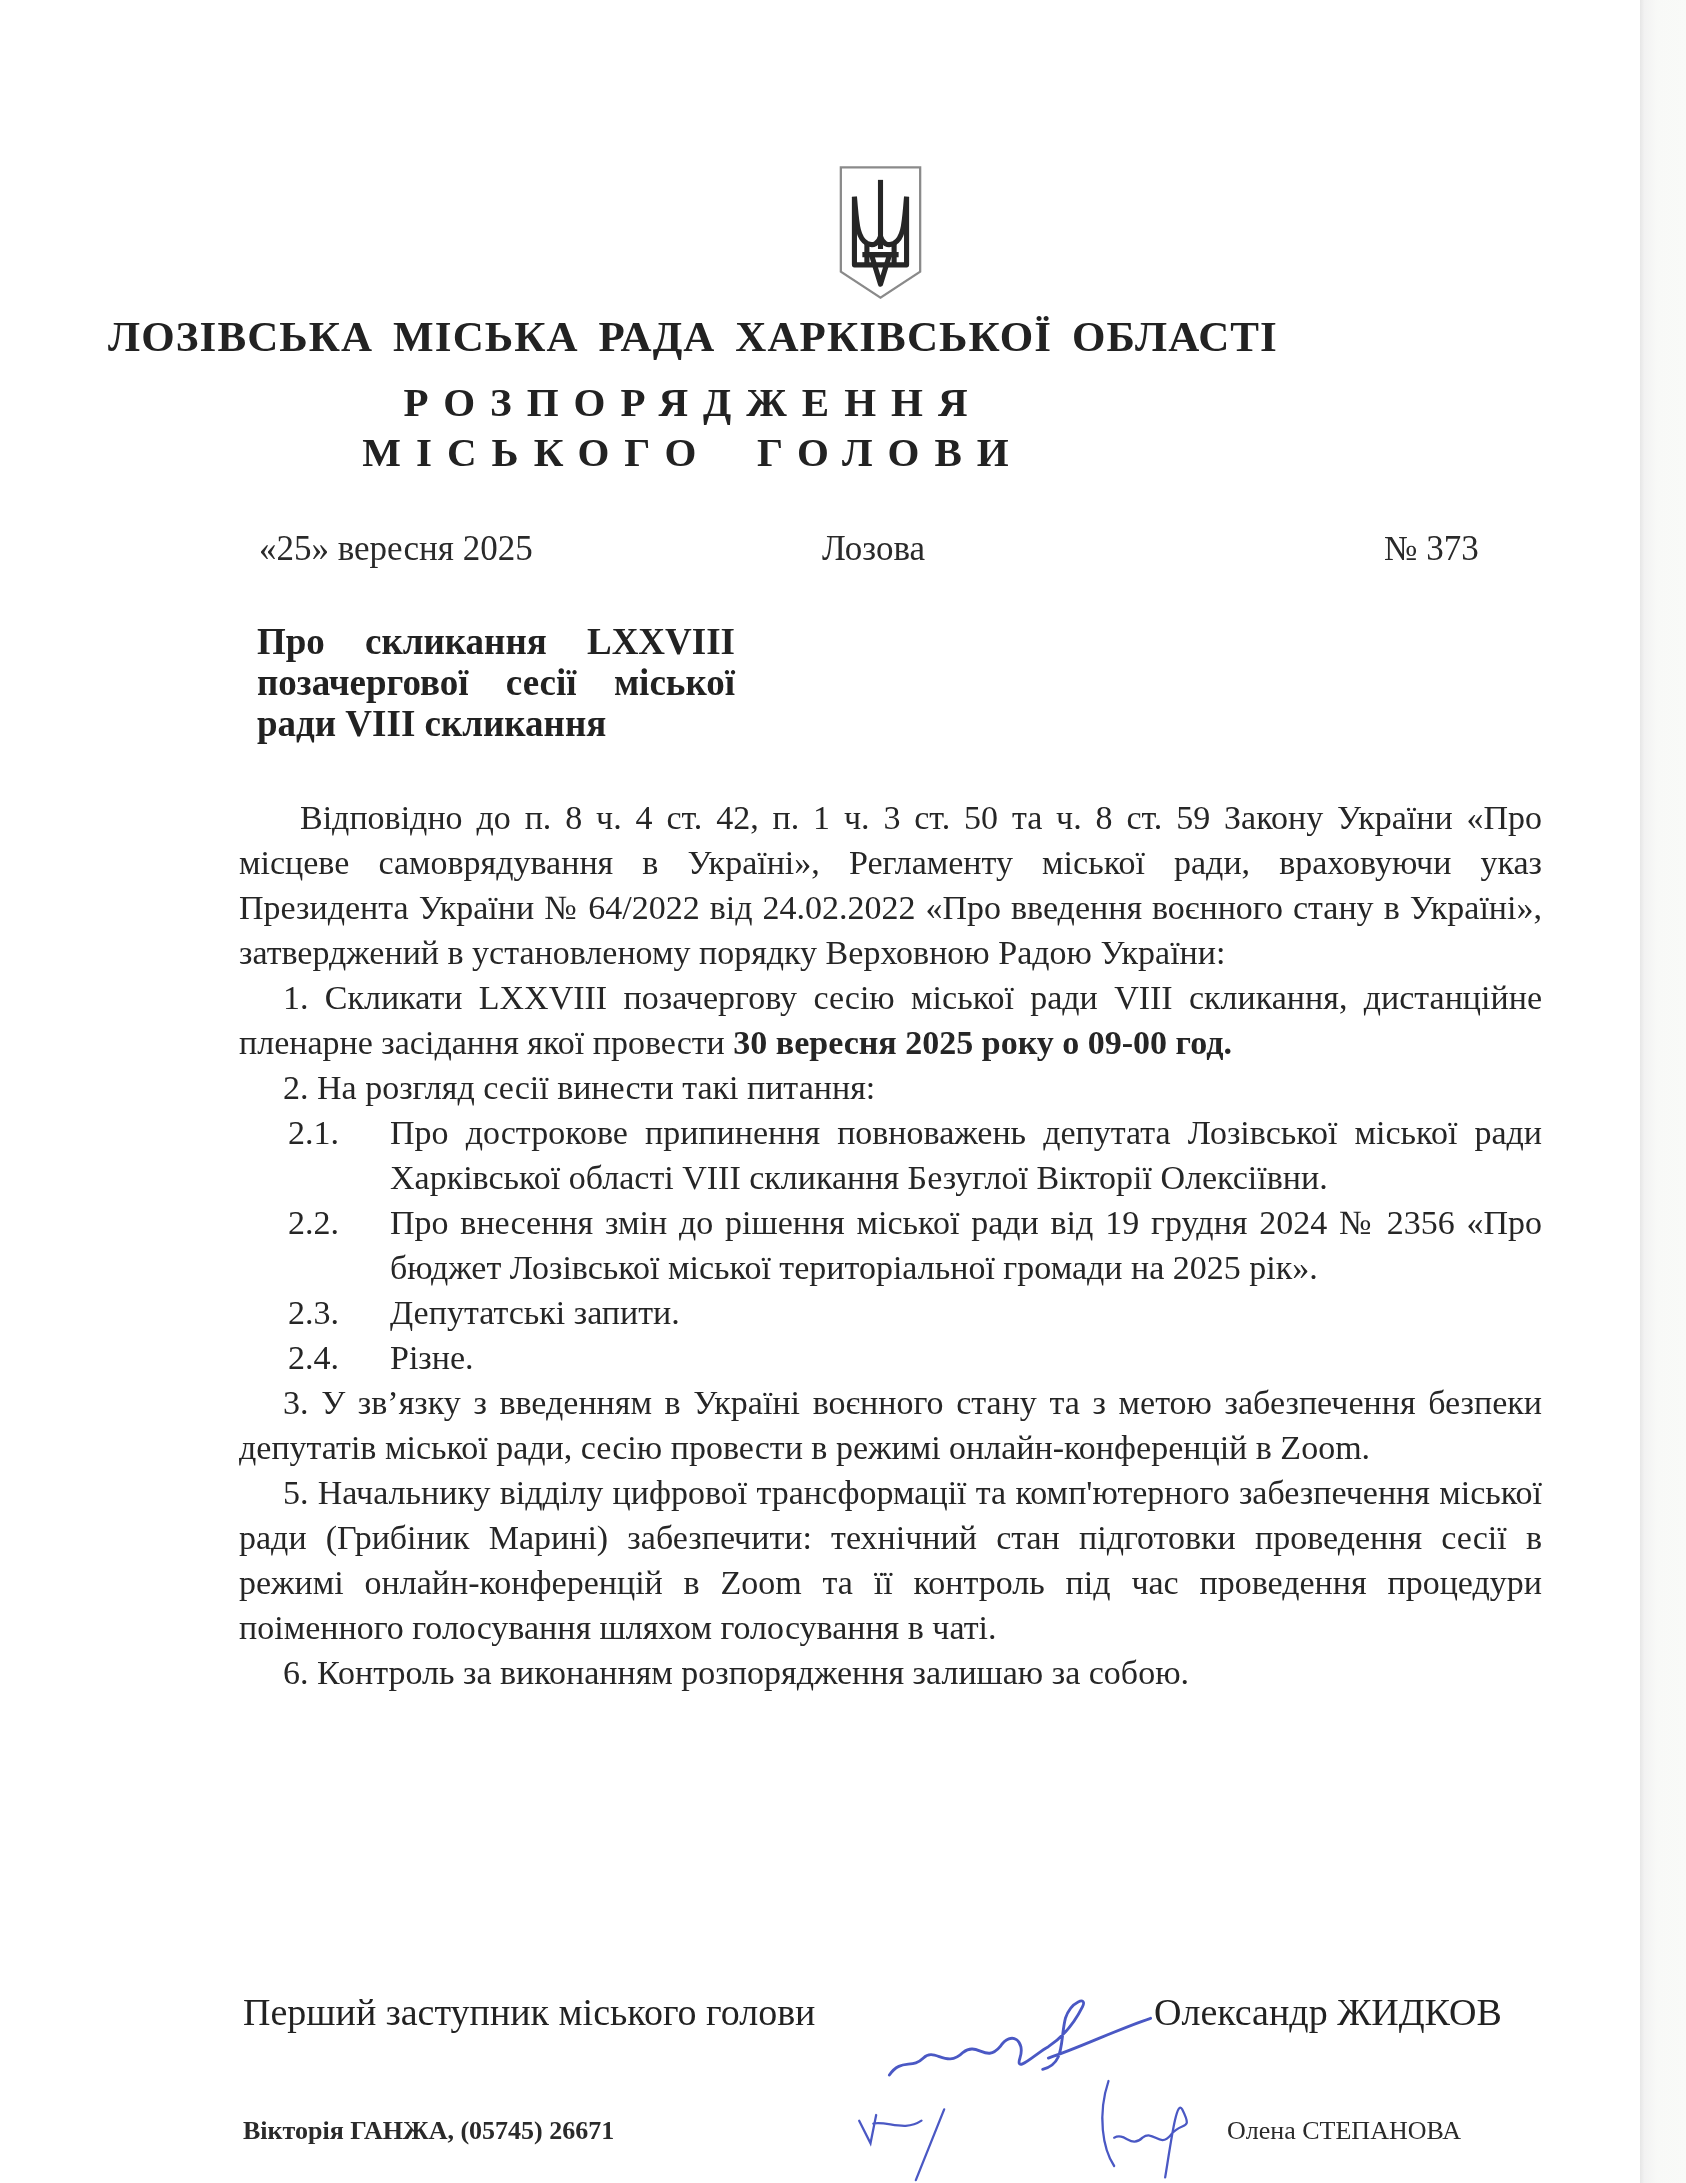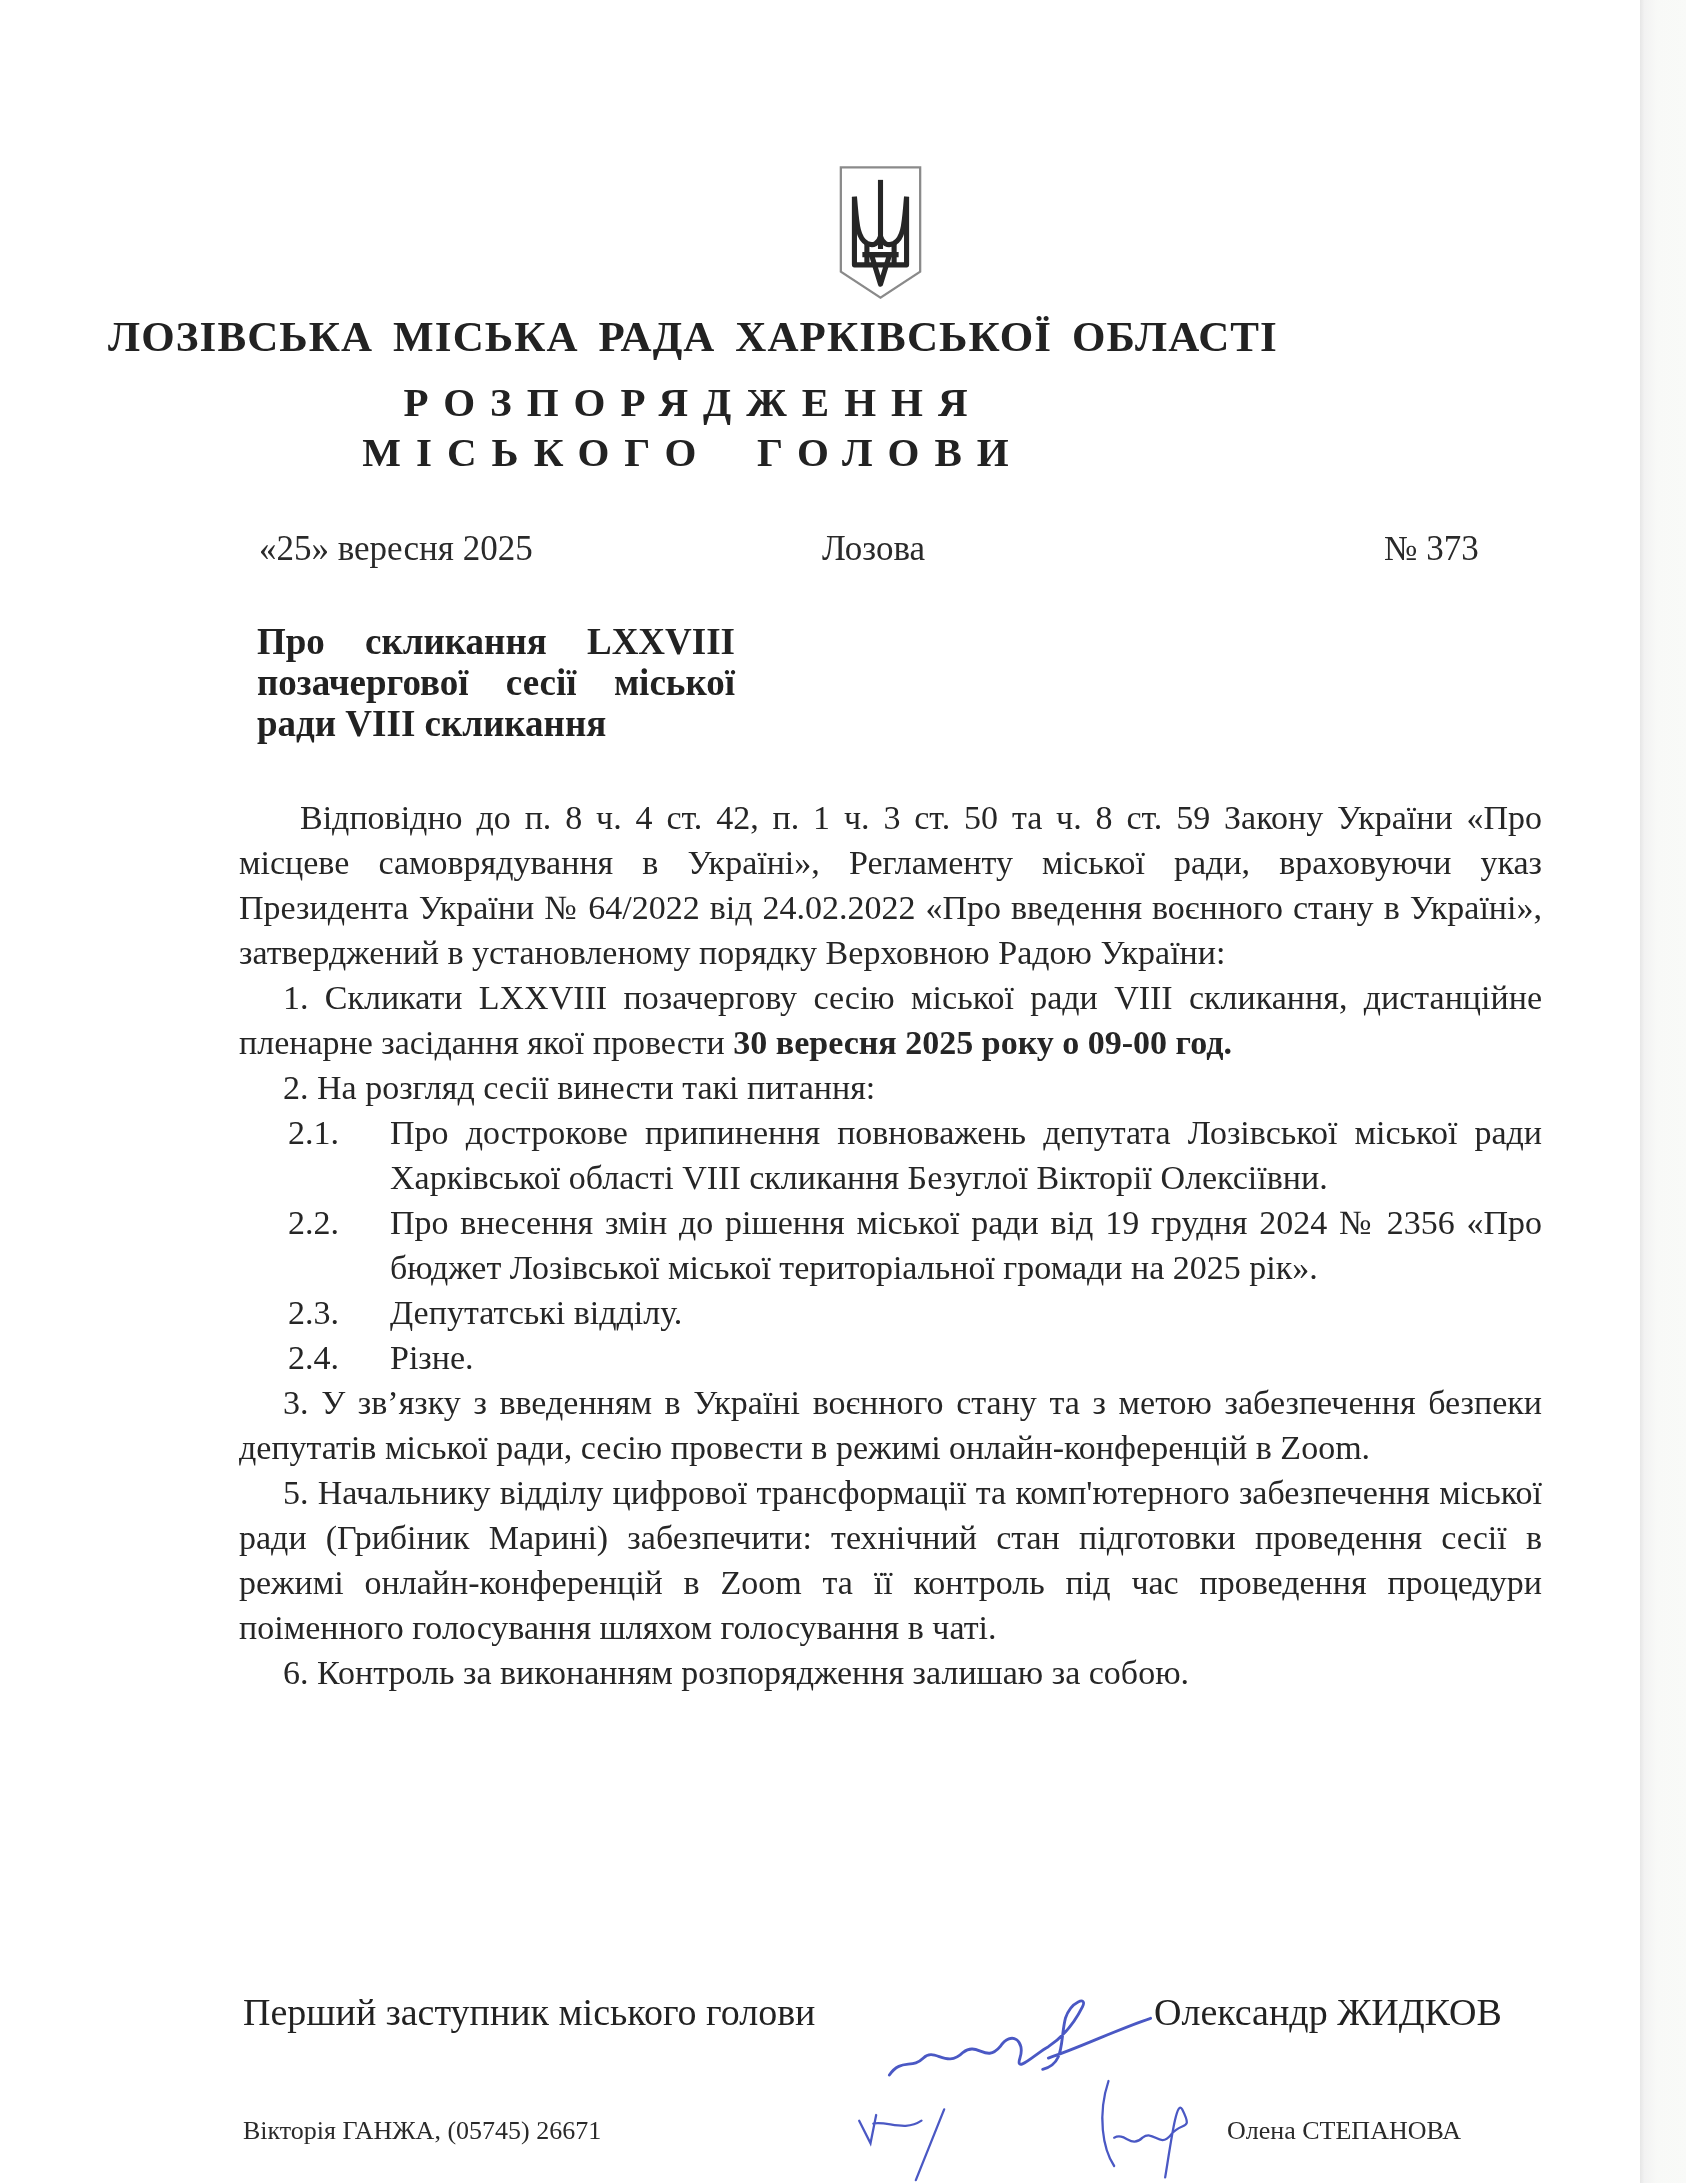--- a/index.html
+++ b/index.html
@@ -38,21 +38,21 @@
   .b { font-weight: bold; }
   .sub { display: flex; }
   .sub .n { width: 102px; flex: none; padding-left: 49px; }
   .sub .t { flex: 1; text-align: justify; }
   .sign {
     position: absolute; top: 1990px; font-size: 38px; font-weight: normal; color: #222;
   }
   .sign-left { left: 243px; }
   .sign-right { left: 1154px; }
   .contact { position: absolute; top: 2116px; font-size: 26px; color: #2a2a2a; }
-  .contact-left { left: 243px; }
+  .contact-left { left: 243px; font-weight: bold; }
   .contact-right { left: 1227px; }
   .sig { position: absolute; }
 </style>
 </head>
 <body>
 
 <div class="page-edge"></div>
 
 <svg class="emblem" viewBox="0 0 164 240">
   <path d="M12 6 H152 V190 L82 236 L12 190 Z" fill="none" stroke="#8a8a8a" stroke-width="4"></path>
@@ -88,21 +88,21 @@
   <div class="sub">
     <span class="n">2.1.</span>
     <span class="t">Про дострокове припинення повноважень депутата Лозівської міської ради Харківської області VIII скликання Безуглої Вікторії Олексіївни.</span>
   </div>
   <div class="sub">
     <span class="n">2.2.</span>
     <span class="t">Про внесення змін до рішення міської ради від 19 грудня 2024 № 2356 «Про бюджет Лозівської міської територіальної громади на 2025 рік».</span>
   </div>
   <div class="sub">
     <span class="n">2.3.</span>
-    <span class="t">Депутатські відділу.</span>
+    <span class="t">Депутатські запити.</span>
   </div>
   <div class="sub">
     <span class="n">2.4.</span>
     <span class="t">Різне.</span>
   </div>
   <p class="p indent-s">3.  У зв’язку з введенням в Україні воєнного стану та з метою забезпечення безпеки депутатів міської ради, сесію провести в режимі онлайн-конференцій в Zoom.</p>
   <p class="p indent-s">5. Начальнику відділу цифрової трансформації та комп'ютерного забезпечення міської ради (Грибіник Марині) забезпечити: технічний стан підготовки проведення сесії в режимі онлайн-конференцій в Zoom та її контроль під час проведення процедури поіменного голосування шляхом голосування в чаті.</p>
   <p class="p indent-s">6.  Контроль за виконанням розпорядження залишаю за собою.</p>
 </div>
 

